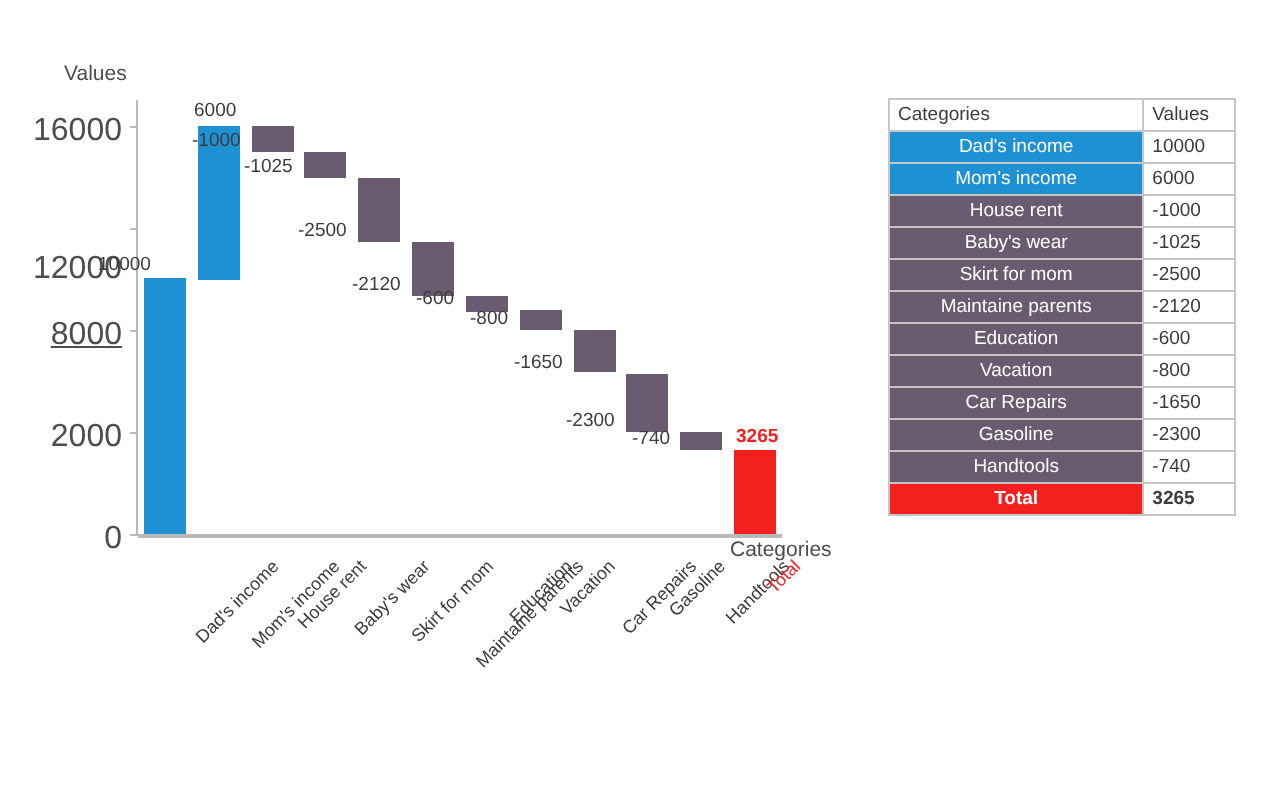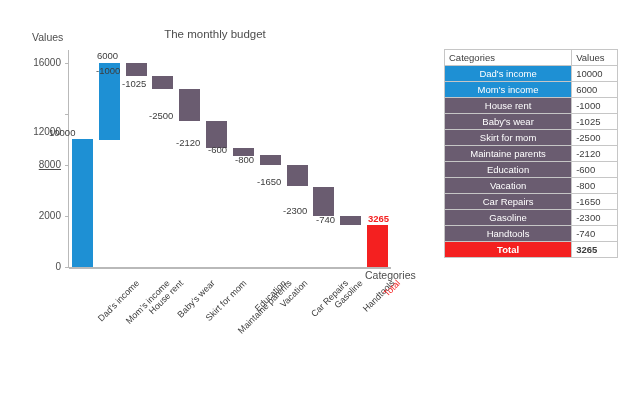--- a/index.html
+++ b/index.html
@@ -23,21 +23,21 @@
     position:absolute;left:365px;top:269px;font-size:10.5px;color:#4d4d4d;
   }
   #y-axis-line{
     position:absolute;left:68px;top:50px;width:1px;height:218px;background:#b9b9b9;
   }
   #x-axis-line{
     position:absolute;left:69px;top:267px;width:322px;height:1.5px;background:#b9b9b9;
   }
   .ytick{position:absolute;right:0;width:4px;height:1px;background:#b9b9b9;}
   .ytick-label{
-    position:absolute;font-size:10px;color:#4d4d4d;text-align:right;
+    position:absolute;font-size:16px;color:#4d4d4d;text-align:right;
     white-space:nowrap;
   }
   .bar{position:absolute;}
   .bar-label{
     position:absolute;font-size:9.5px;color:#3c3c3c;white-space:nowrap;
   }
   .xcat{
     position:absolute;font-size:9px;color:#3c3c3c;white-space:nowrap;
     transform-origin:right top;
     transform:rotate(-45deg);
@@ -64,21 +64,20 @@
   .row-total td.cat-col{background:#f42020;color:#ffffff;text-align:center;font-weight:bold;}
   .row-total td.val-col{color:#f42020;font-weight:bold;}
   #data-table td.val-col{background:#ffffff;color:#3c3c3c;text-align:left;}
   .row-neg td.val-col, .row-total td.val-col{text-align:right;}
 </style>
 </head>
 <body>
 
 <div id="chart-panel">
 
-  <div id="chart-title">The monthly budget</div>
   <div id="y-axis-title">Values</div>
   <div id="x-axis-title">Categories</div>
 
   <div id="y-axis-line"></div>
   <div id="x-axis-line"></div>
 
   <div id="y-ticks">
       <div class="ytick" style="left: 65px; top: 267px;"></div>
       <div class="ytick-label" style="left: 10px; width: 51px; top: 261px;">0</div>
       <div class="ytick" style="left: 65px; top: 216px;"></div>

